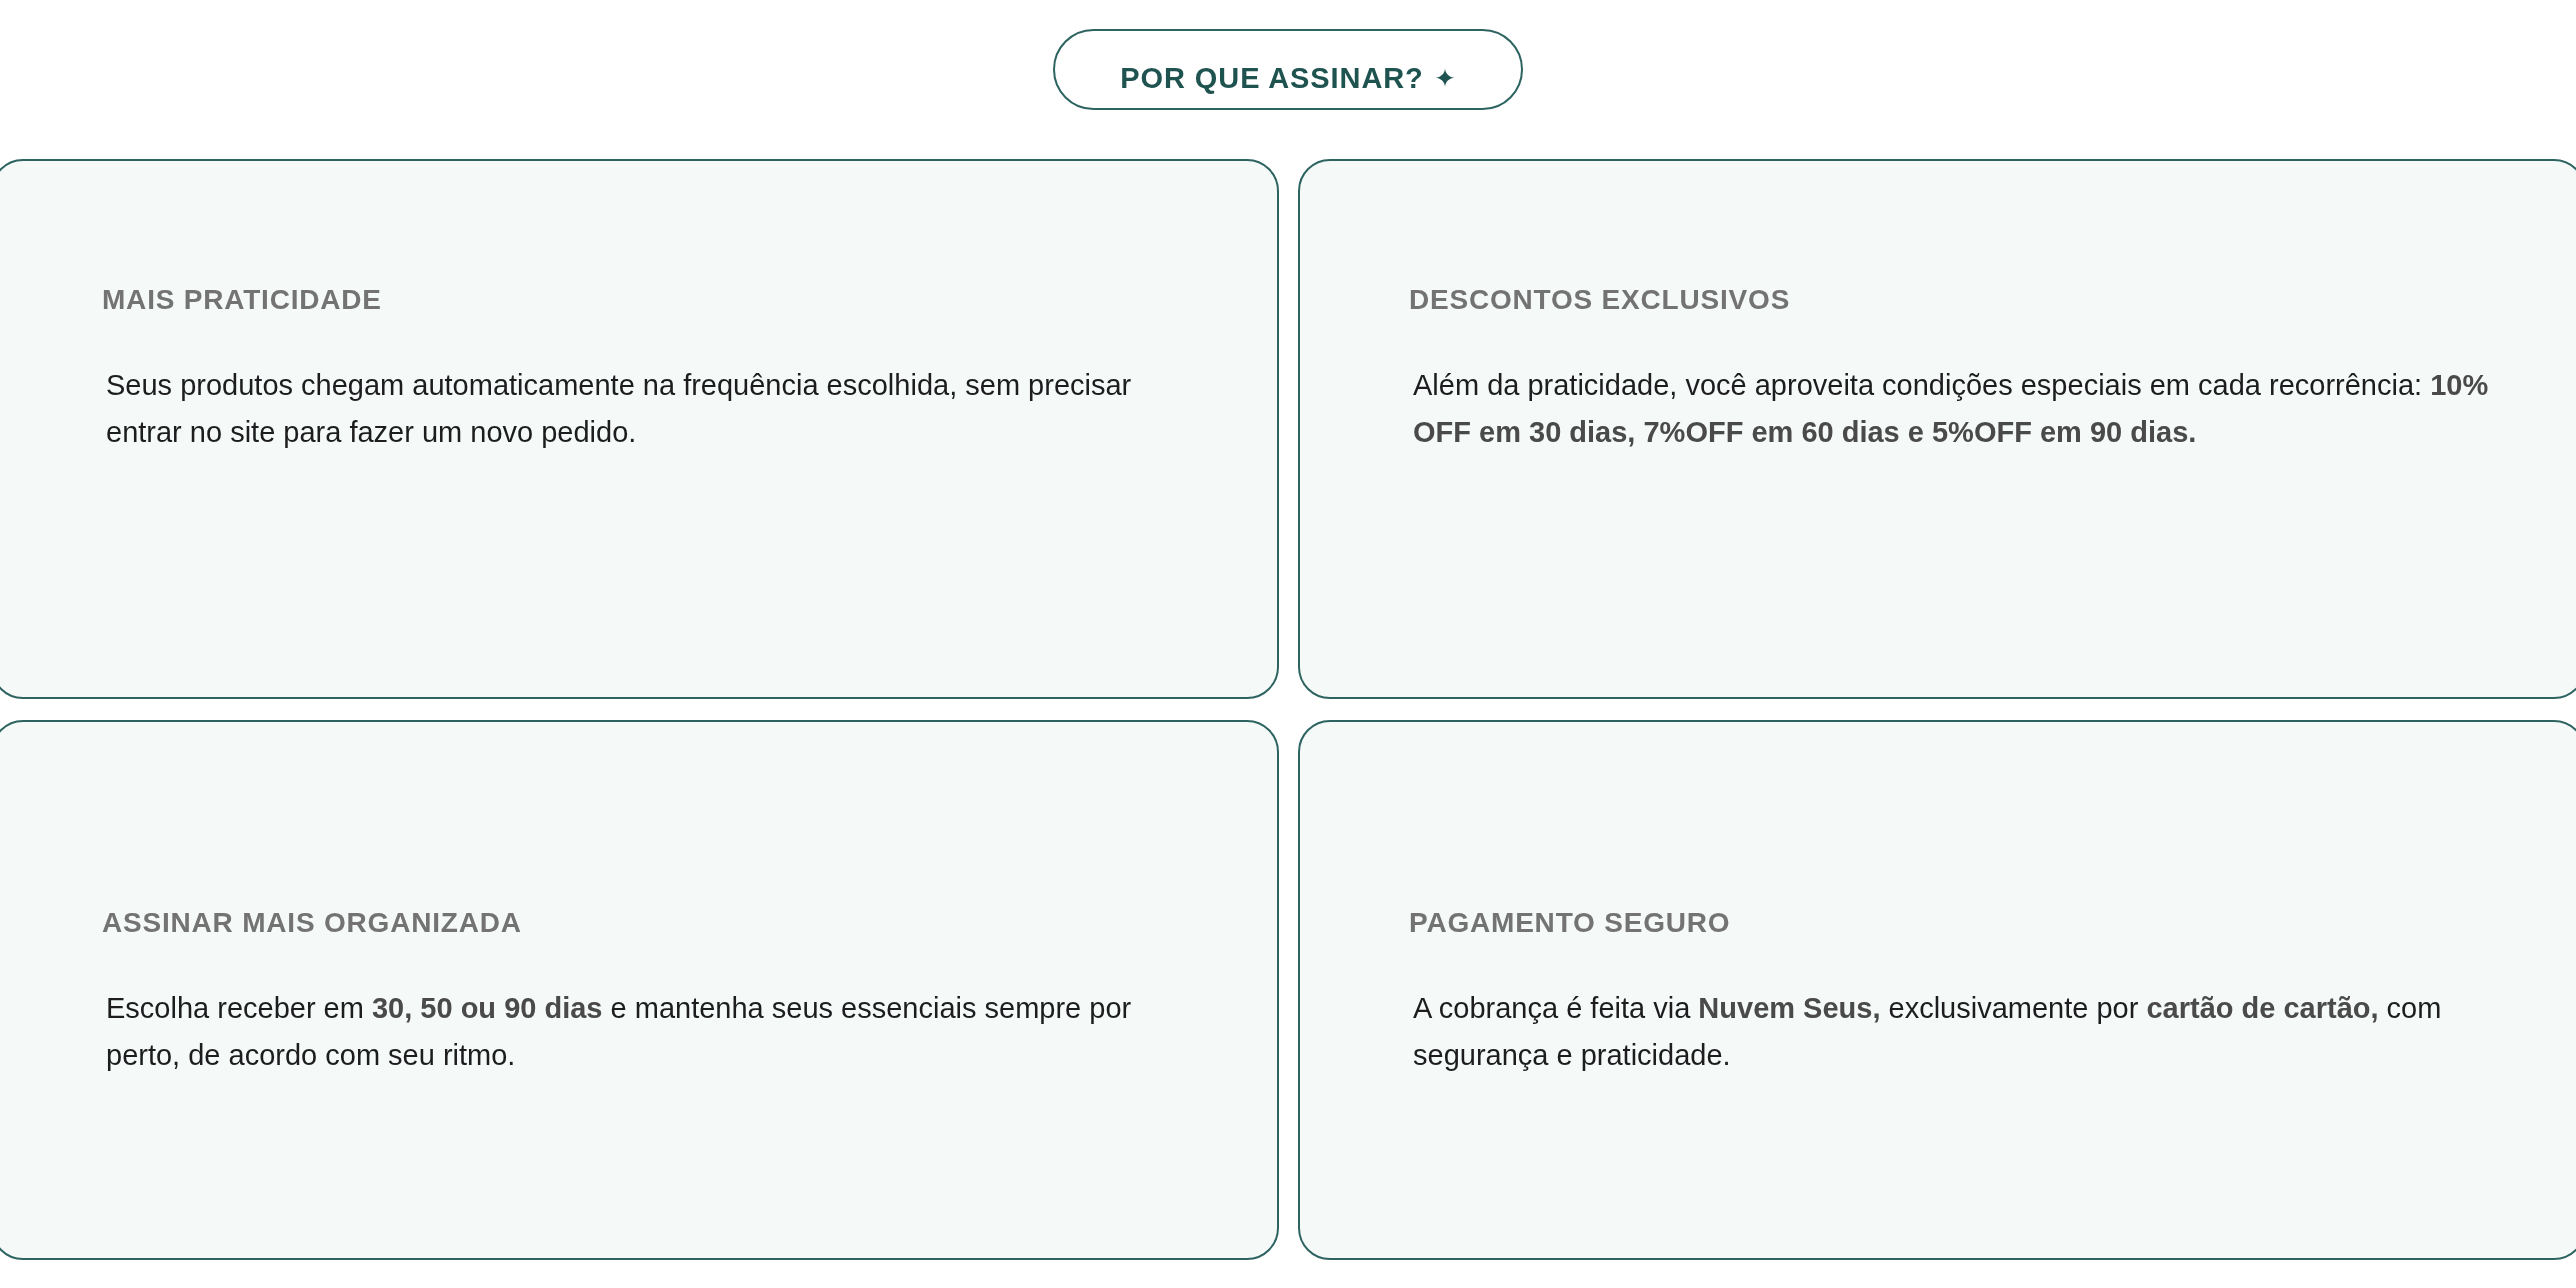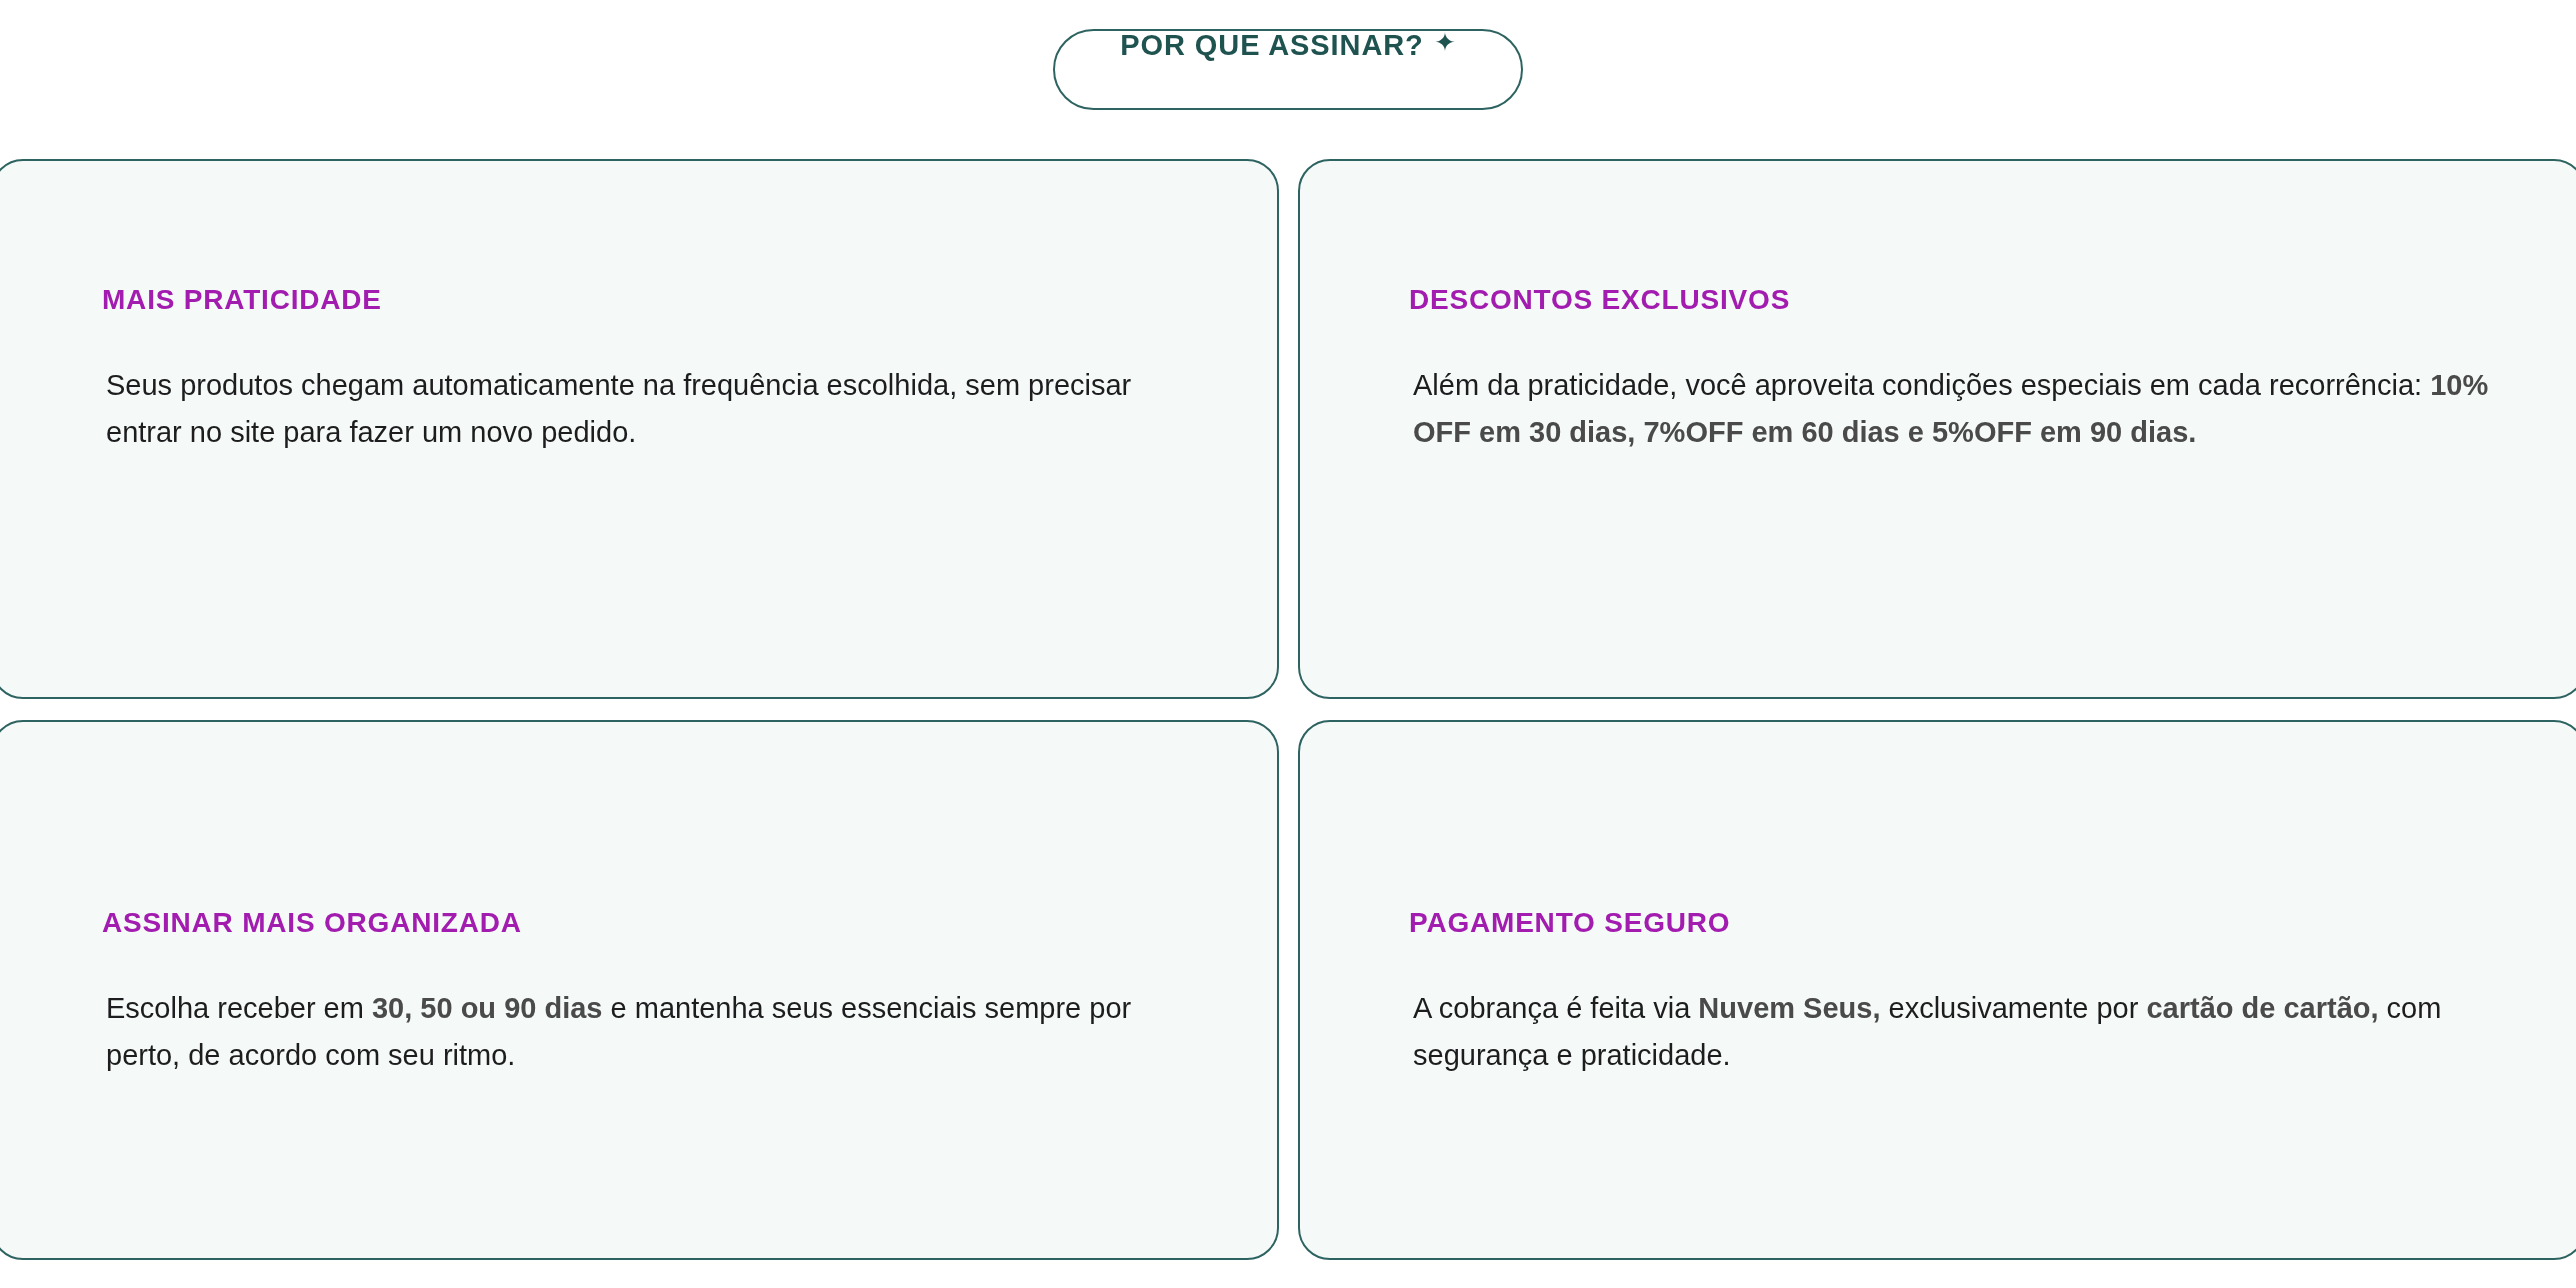--- a/index.html
+++ b/index.html
@@ -26,27 +26,27 @@
   .pill-wrap {
     position: absolute;
     top: 29px;
     left: 0;
     width: 2576px;
     display: flex;
     justify-content: center;
   }
   .pill {
     display: inline-flex;
-    align-items: flex-start;
+    align-items: flex-end;
     justify-content: center;
     gap: 10.5px;
     border: 2.3px solid #2d6360;
     border-radius: 68px;
     height: 81px;
-    padding: 0 65px;
+    padding: 15px 65px;
     background: #ffffff;
     box-sizing: border-box;
   }
   .pill-text {
     color: #1f5350;
     font-size: 29px;
     font-weight: bold;
     letter-spacing: 0.9px;
     line-height: 1;
     white-space: nowrap;
@@ -96,21 +96,21 @@
     box-sizing: border-box;
     height: 100%;
     display: flex;
     flex-direction: column;
     justify-content: flex-start;
   }
   .card.row-top .card-inner { padding-top: 124px; }
   .card.row-bottom .card-inner { padding-top: 186px; }
 
   .card-title {
-    color: #a21caf;
+    color: #737373;
     font-size: 28px;
     font-weight: bold;
     letter-spacing: 0.8px;
     margin: 0 0 42px 0;
     line-height: 1.1;
   }
 
   .card-body {
     color: #1d1d1f;
     font-size: 29px;

